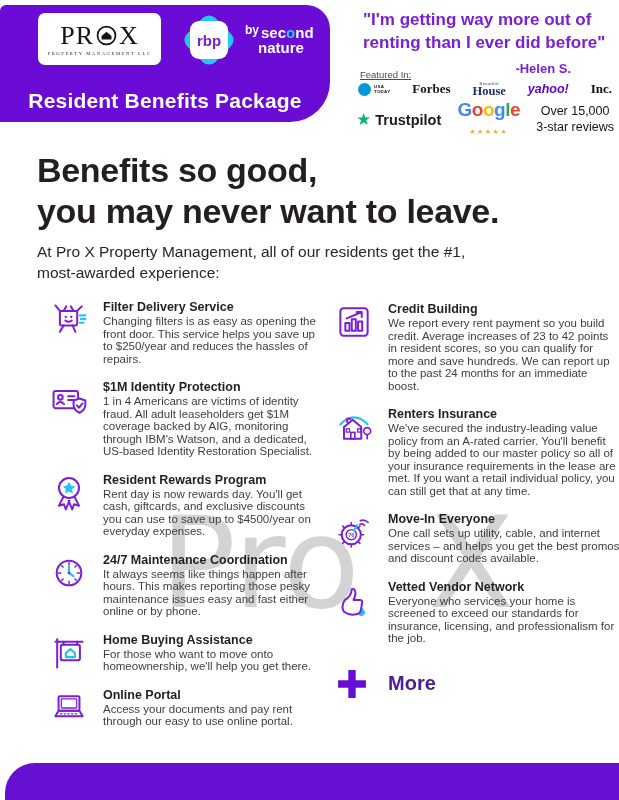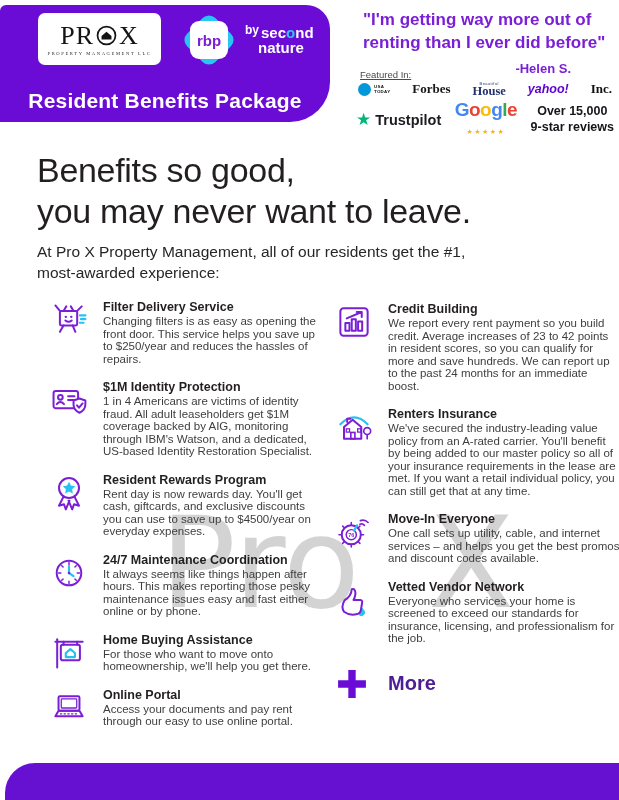--- a/index.html
+++ b/index.html
@@ -54,23 +54,23 @@
   .house-large { font-family:"Liberation Serif", serif; font-weight:bold; font-size:12.5px; display:block; line-height:11px;}
   .yahoo { font-weight:bold; font-size:12.5px; color:#5F01D1; font-style:italic; }
   .inc { font-family:"Liberation Serif", serif; font-weight:bold; font-size:13px; color:#111; }
   .reviews-row { position:absolute; left:356px; top:101px; width:258px; display:flex; justify-content:space-between; align-items:center; z-index:2;}
   .tp { display:flex; align-items:center; gap:4px; }
   .tp-star { color:#00B67A; font-size:17px; line-height:17px; }
   .tp-name { font-weight:bold; font-size:14.5px; color:#1b1b21; }
   .google { text-align:center; }
   .google-word { font-weight:bold; font-size:19px; line-height:17px; letter-spacing:-0.5px; }
   .google-stars { font-size:7px; color:#F5B50F; letter-spacing:1.5px; line-height:8px; }
-  .rev-text { font-weight:bold; font-size:12.5px; line-height:15.5px; color:#15151a; text-align:center; }
-  
-  .headline { position:absolute; left:37px; top:150px; font-weight:normal; font-size:34px; line-height:41px; color:#231F20; letter-spacing:-0.3px; z-index:2;}
+  .rev-text { font-weight:normal; font-size:12.5px; line-height:15.5px; color:#15151a; text-align:center; }
+  
+  .headline { position:absolute; left:37px; top:150px; font-weight:bold; font-size:34px; line-height:41px; color:#231F20; letter-spacing:-0.3px; z-index:2;}
   .intro { position:absolute; left:37px; top:241px; font-size:15.5px; line-height:21px; color:#262626; z-index:2;}
   
   .cols { position:absolute; left:49px; top:300px; display:flex; z-index:1; }
   .col { display:flex; flex-direction:column; gap:15px; }
   .col-left  { width:272px; }
   .col-right { width:286px; margin-left:13px; padding-top:2px; }
   .benefit { display:flex; align-items:flex-start; }
   .bicon { width:40px; height:40px; flex:0 0 40px; margin-right:14px; }
   .bicon svg { width:40px; height:40px; display:block; }
   .btitle { font-weight:bold; font-size:12.5px; line-height:14px; margin-bottom:1px; color:#231F20; }
@@ -153,21 +153,21 @@
     <span class="tp">
       <span class="tp-star">★</span>
       <span class="tp-name">Trustpilot</span>
     </span>
     <span class="google">
       <span class="google-word" id="google-word"><span style="color: rgb(66, 133, 244);">G</span><span style="color: rgb(234, 67, 53);">o</span><span style="color: rgb(251, 188, 5);">o</span><span style="color: rgb(66, 133, 244);">g</span><span style="color: rgb(52, 168, 83);">l</span><span style="color: rgb(234, 67, 53);">e</span></span><br>
       <span class="google-stars">★★★★★</span>
     </span>
     <span class="rev-text">
       <span>Over 15,000</span><br>
-      <span>9-star reviews</span>
+      <span>3-star reviews</span>
     </span>
   </div>
 
   <div class="headline">
     <div>Benefits so good,</div>
     <div>you may never want to leave.</div>
   </div>
   <div class="intro">
     <div>At Pro X Property Management, all of our residents get the #1,</div>
     <div>most-awarded experience:</div>

